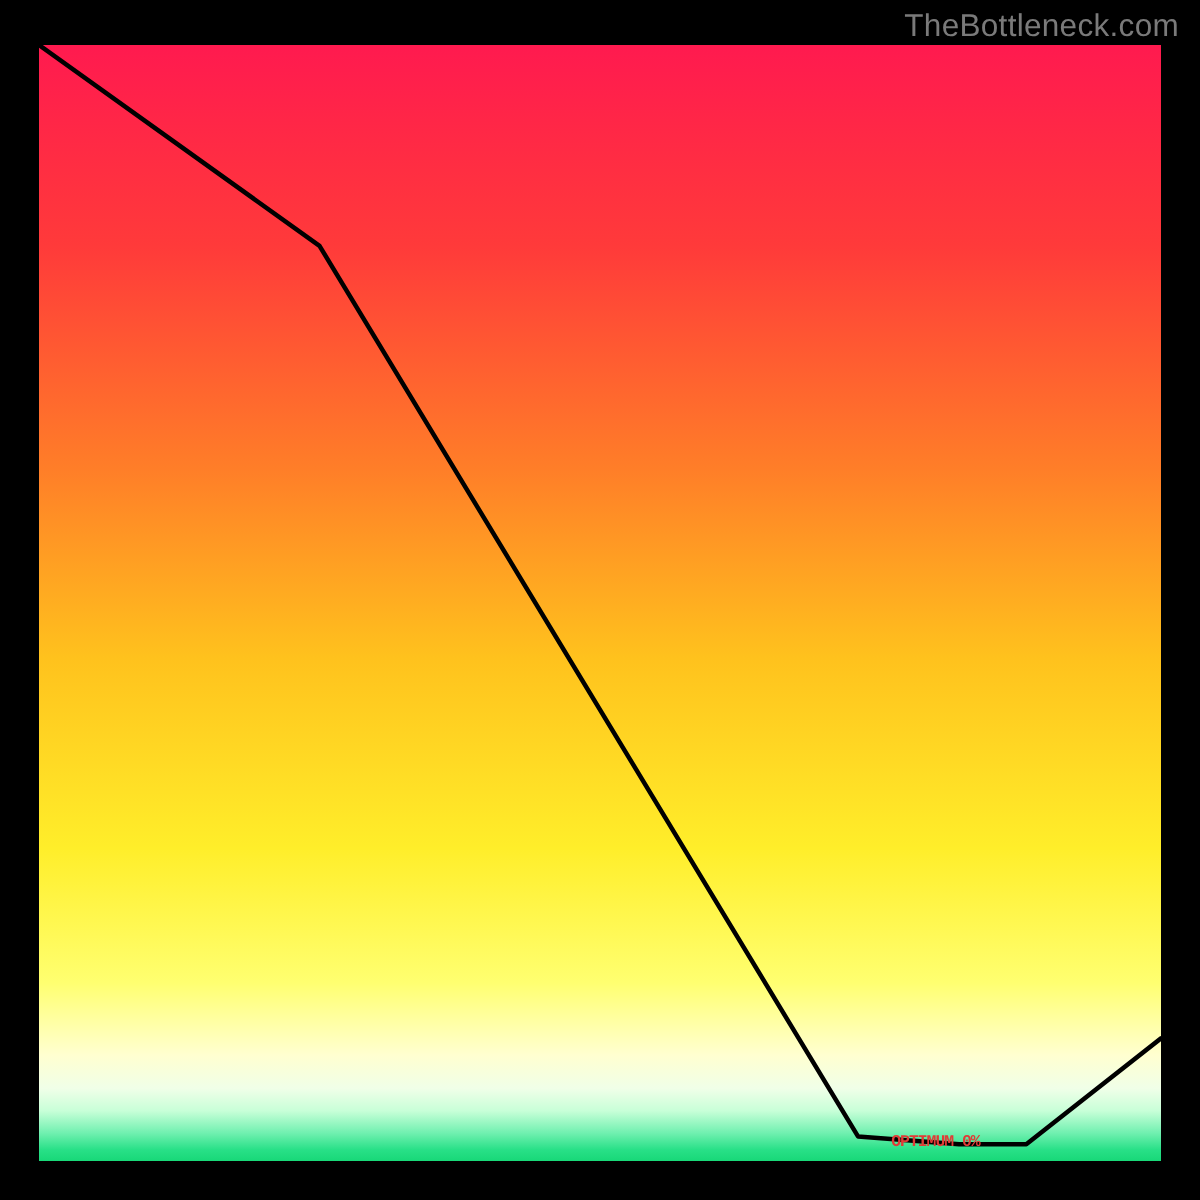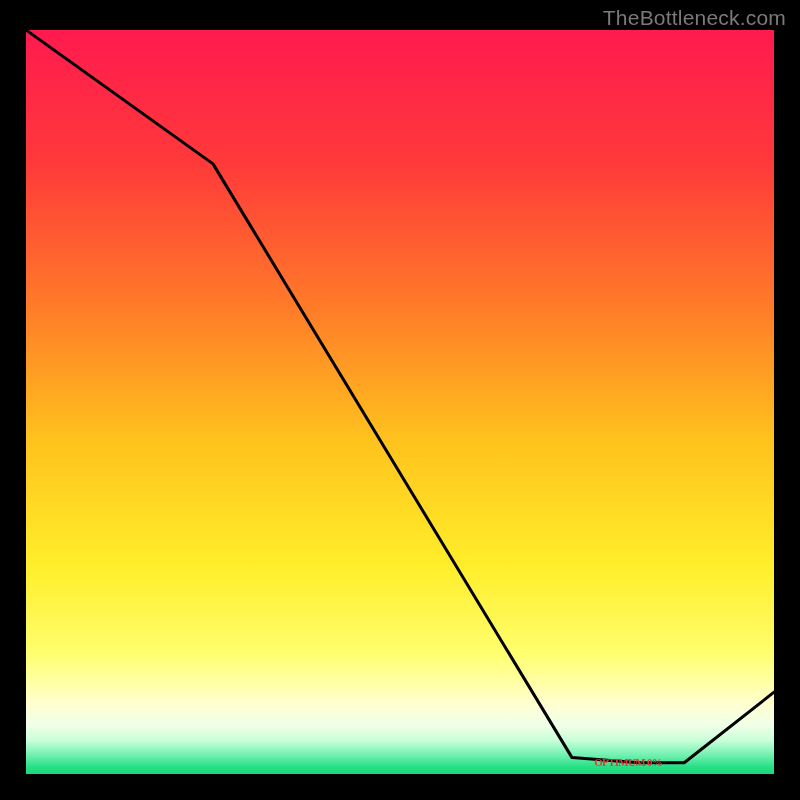--- a/index.html
+++ b/index.html
@@ -24,21 +24,21 @@
     position: absolute;
     left: 26px;
     top: 30px;
     width: 748px;
     height: 744px;
     overflow: hidden;
   }
   .plot-area svg { display: block; }
   .flat-label {
     position: absolute;
-    font-family: Liberation Serif, serif;
+    font-family: Liberation Mono, monospace;
     font-size: 11px;
     font-weight: 700;
     color: #e13b36;
     letter-spacing: -0.7px;
     white-space: nowrap;
   }
 </style>
 </head>
 <body>
 

